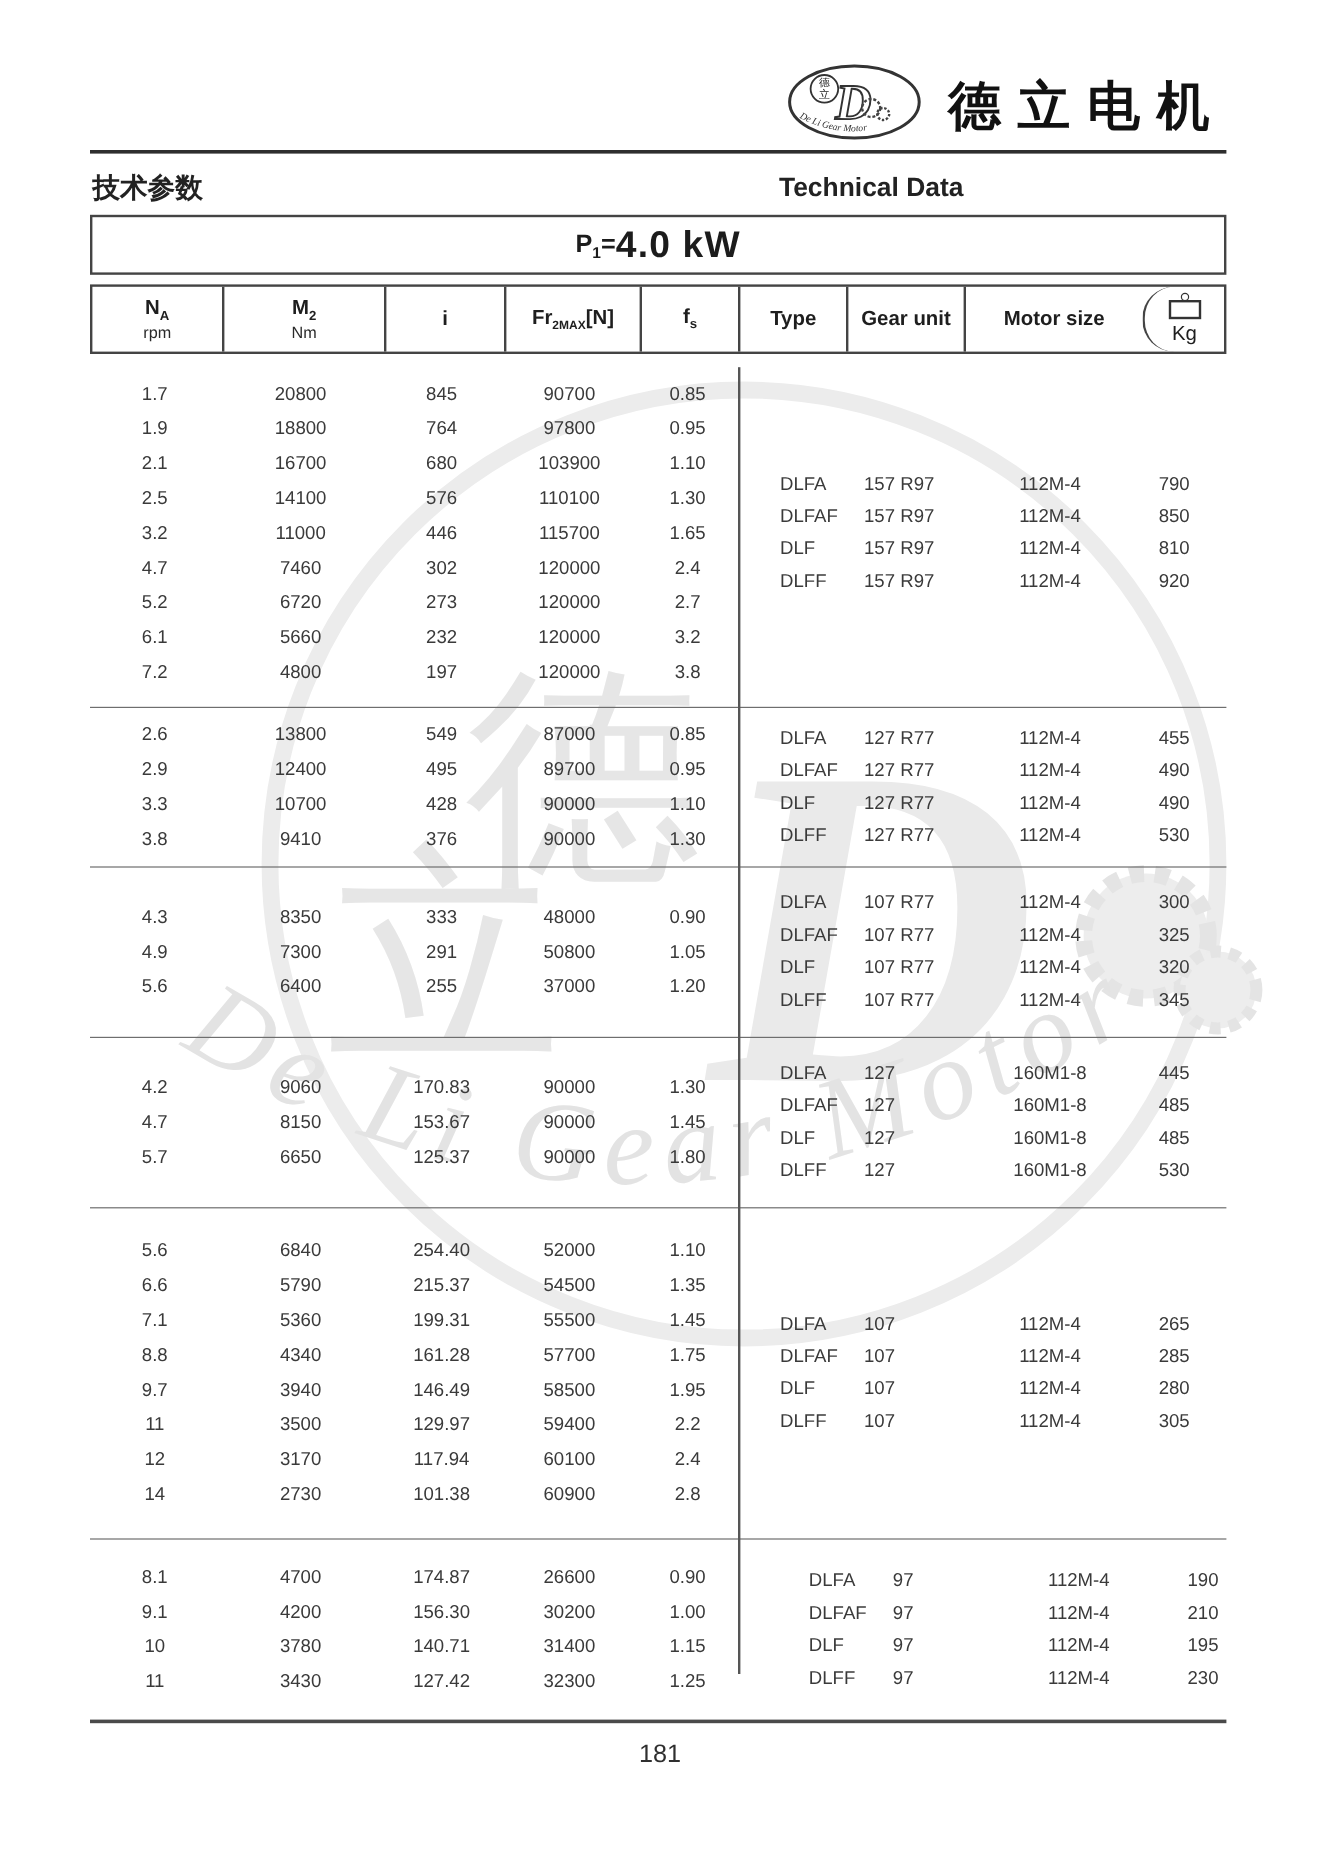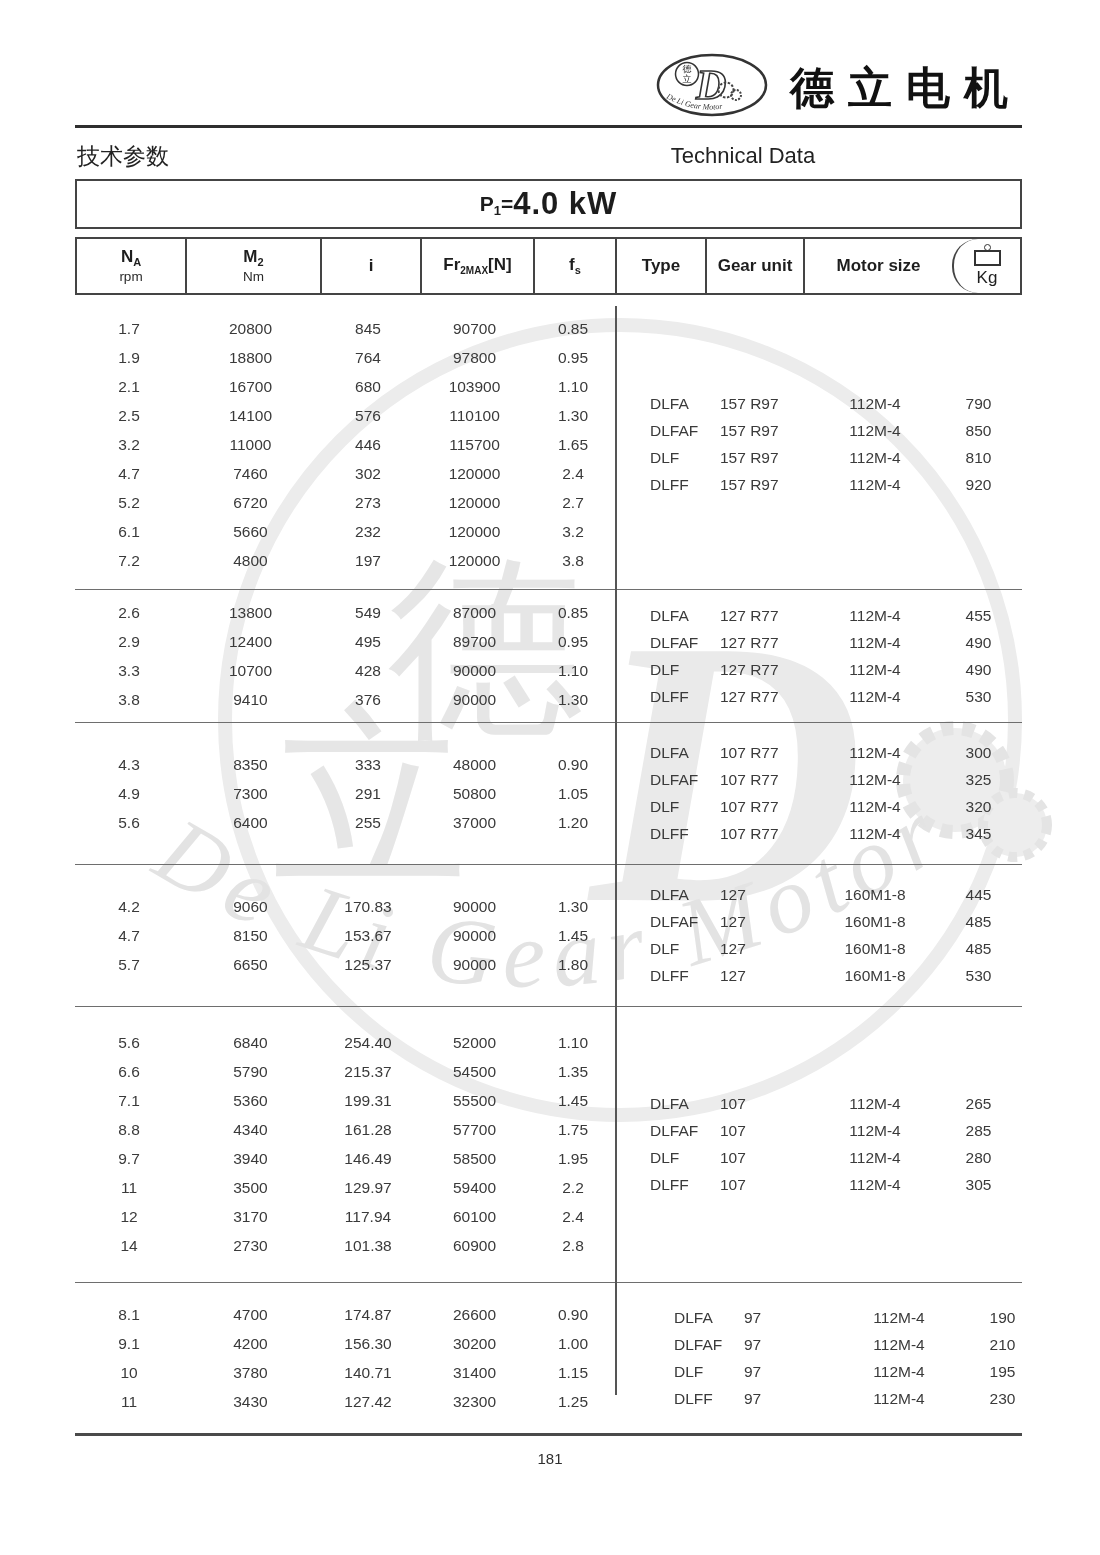--- a/index.html
+++ b/index.html
@@ -13,23 +13,23 @@
 
   
   .topbar { margin:52px 78px 0 75px; height:72px; display:flex; justify-content:flex-end; align-items:center; gap:20px; }
   .logo-svg { width:116px; height:72px; }
   .brand-name { font-size:44px; font-weight:bold; letter-spacing:14px; color:#111;
                 font-family:"Liberation Serif", serif; white-space:nowrap; }
   .top-rule { margin:1px 78px 0 75px; height:3px; background:#2e2e2e; }
 
   
   .section-titles { margin:13px 78px 0 75px; position:relative; height:30px; }
-  .title-zh { position:absolute; left:2px; top:0; font-size:23px; font-weight:normal; color:#222; }
-  .title-en { position:absolute; left:508px; top:2px; width:320px; text-align:center;
-              font-size:22px; font-weight:normal; color:#222; }
+  .title-zh { position:absolute; left:2px; top:0; font-size:23px; font-weight:bold; color:#222; }
+  .title-en { position:absolute; left:491px; top:2px; width:320px; text-align:center;
+              font-size:22px; font-weight:bold; color:#222; }
 
   
   .power-box { margin:8px 78px 0 75px; width:947px; height:50px; border:2px solid #444;
                display:flex; align-items:center; justify-content:center; }
   .p-sym, .p-eq { font-size:21px; font-weight:bold; color:#1c1c1c; }
   .p-sub { font-size:13px; font-weight:bold; color:#1c1c1c; align-self:flex-end; transform:translateY(-9px); }
   .p-val { font-size:31px; font-weight:bold; color:#1c1c1c; letter-spacing:1px; }
 
   
   .thead { margin:8px 78px 0 75px; width:947px; height:58px; border:2px solid #444;
@@ -53,21 +53,21 @@
   .block-left { width:540px; display:flex; flex-direction:column; justify-content:center; }
   .block-right { width:407px; display:flex; flex-direction:column; justify-content:center; }
   .data-row { display:grid; grid-template-columns:108px 135px 100px 113px 84px; height:29px; align-items:center; }
   .data-row .cell { text-align:center; font-size:15.5px; color:#3a3a3a; }
   .variant-row { display:grid; grid-template-columns:70px 95px 120px 87px; padding-left:35px; height:27px; align-items:center; }
   .variant-row .cell { font-size:15.5px; color:#3a3a3a; }
   .cell.type-col, .cell.gear-col { text-align:left; }
   .cell.motor-col, .cell.kg-col { text-align:center; }
 
   .bottom-rule { margin:0 78px 0 75px; width:947px; height:3px; background:#4a4a4a; }
-  .page-number { margin-top:14px; text-align:center; font-size:15px; color:#2f2f2f; }
+  .page-number { margin-top:14px; text-align:center; font-size:21px; color:#2f2f2f; }
 </style>
 </head>
 <body>
 
 <svg class="watermark" width="1100" height="1555" viewBox="0 0 1100 1555">
   <circle cx="620" cy="720" r="395" fill="none" stroke="#ececec" stroke-width="14"></circle>
   <text x="485" y="715" font-size="195" fill="#e6e6e6" text-anchor="middle" font-family="'Liberation Serif', serif">德</text>
   <text x="370" y="865" font-size="195" fill="#e6e6e6" text-anchor="middle" font-family="'Liberation Serif', serif">立</text>
   <text x="590" y="900" font-size="380" fill="#eaeaea" font-style="italic" font-weight="bold" font-family="'Liberation Serif', serif">D</text>
   <circle cx="955" cy="780" r="52" fill="#ededed" stroke="#e4e4e4" stroke-width="14" stroke-dasharray="12 9"></circle>

